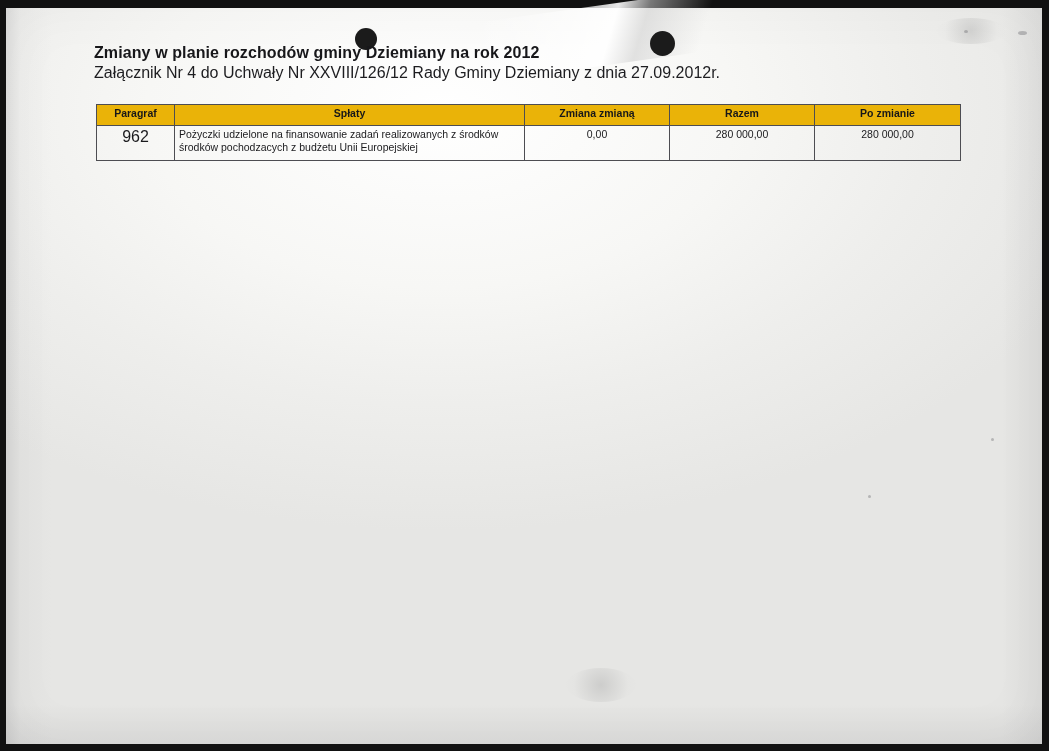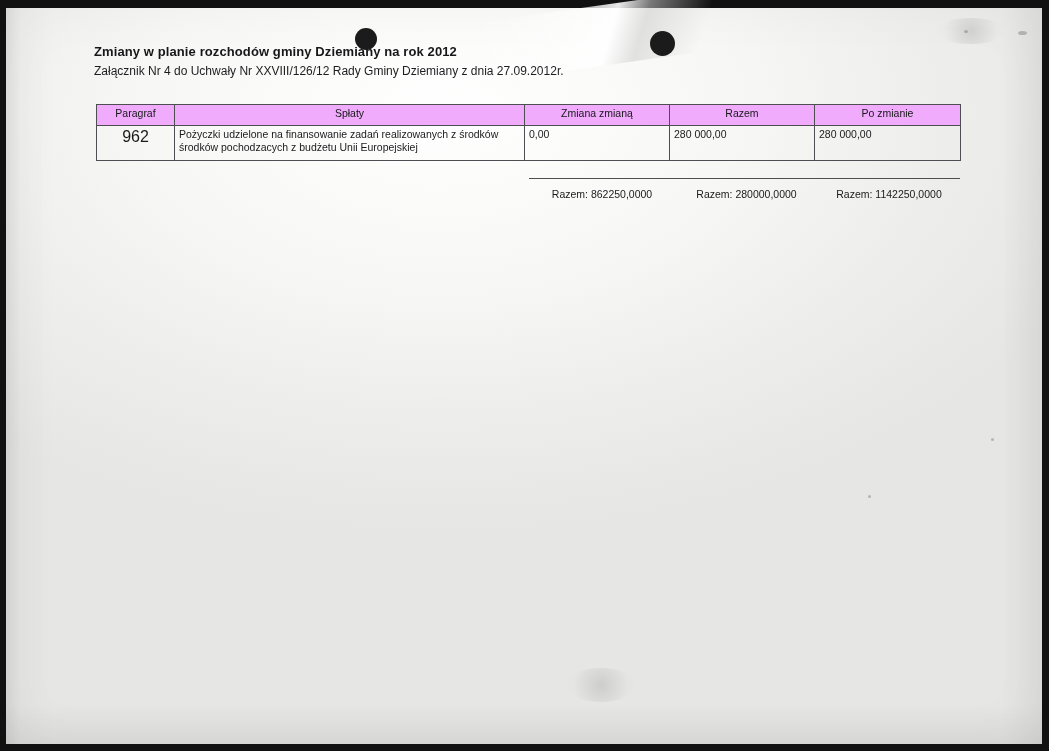--- a/index.html
+++ b/index.html
@@ -64,31 +64,31 @@
     background: #1b1b1b;
   }
   .hole.h1 { left: 355px; top: 28px; width: 22px; height: 22px; }
   .hole.h2 { left: 650px; top: 31px; width: 25px; height: 25px; }
 
   
   .doc-title {
     position: absolute;
     left: 94px;
     top: 44px;
-    font-size: 13px;
+    font-size: 16px;
     font-weight: bold;
     color: #17171a;
     letter-spacing: 0.1px;
     white-space: nowrap;
   }
   .doc-subtitle {
     position: absolute;
     left: 94px;
     top: 64px;
-    font-size: 12px;
+    font-size: 16px;
     color: #1d1d20;
     white-space: nowrap;
   }
 
   
   .tbl-wrap {
     position: absolute;
     left: 96px;
     top: 104px;
     width: 864px;
@@ -99,22 +99,22 @@
     table-layout: fixed;
     font-size: 10.5px;
     color: #1a1a1d;
   }
   table.budget th, table.budget td {
     border: 1px solid #4d4d52;
     padding: 2px 4px;
     vertical-align: top;
   }
   table.budget thead th {
-    background: #f0abfc;
-    font-weight: normal;
+    background: #eab308;
+    font-weight: bold;
     text-align: center;
     height: 16px;
     font-size: 10.5px;
     color: #171719;
     padding: 2px 4px;
   }
   .col-par { width: 78px; }
   .col-tresc { width: 350px; }
   .col-przed { width: 145px; }
   .col-zmiana { width: 145px; }
@@ -124,21 +124,21 @@
     text-align: center;
     font-size: 16px;
     padding-top: 5px;
   }
   td.c-tresc {
     text-align: left;
     font-size: 10.5px;
     line-height: 1.28;
   }
   td.c-num {
-    text-align: left;
+    text-align: center;
     font-size: 10.5px;
     padding-right: 5px;
     vertical-align: bottom;
   }
   tr.row-tall td { height: 30px; }
   tr.row-short td { height: 17px; }
 
   
   .totals {
     position: absolute;
@@ -215,21 +215,14 @@
           <td class="c-par">962</td>
           <td class="c-tresc">Pożyczki udzielone na finansowanie zadań realizowanych z środków środków pochodzacych z budżetu Unii Europejskiej</td>
           <td class="c-num">0,00</td>
           <td class="c-num">280 000,00</td>
           <td class="c-num">280 000,00</td>
         </tr>
       </tbody>
     </table>
   </div>
 
-  <div class="totals">
-    <div class="totals-inner">
-      <div class="total-cell t1">Razem: 862250,0000</div>
-      <div class="total-cell t2">Razem: 280000,0000</div>
-      <div class="total-cell t3">Razem: 1142250,0000</div>
-    </div>
-  </div>
 
 </div>
 
 </body></html>

